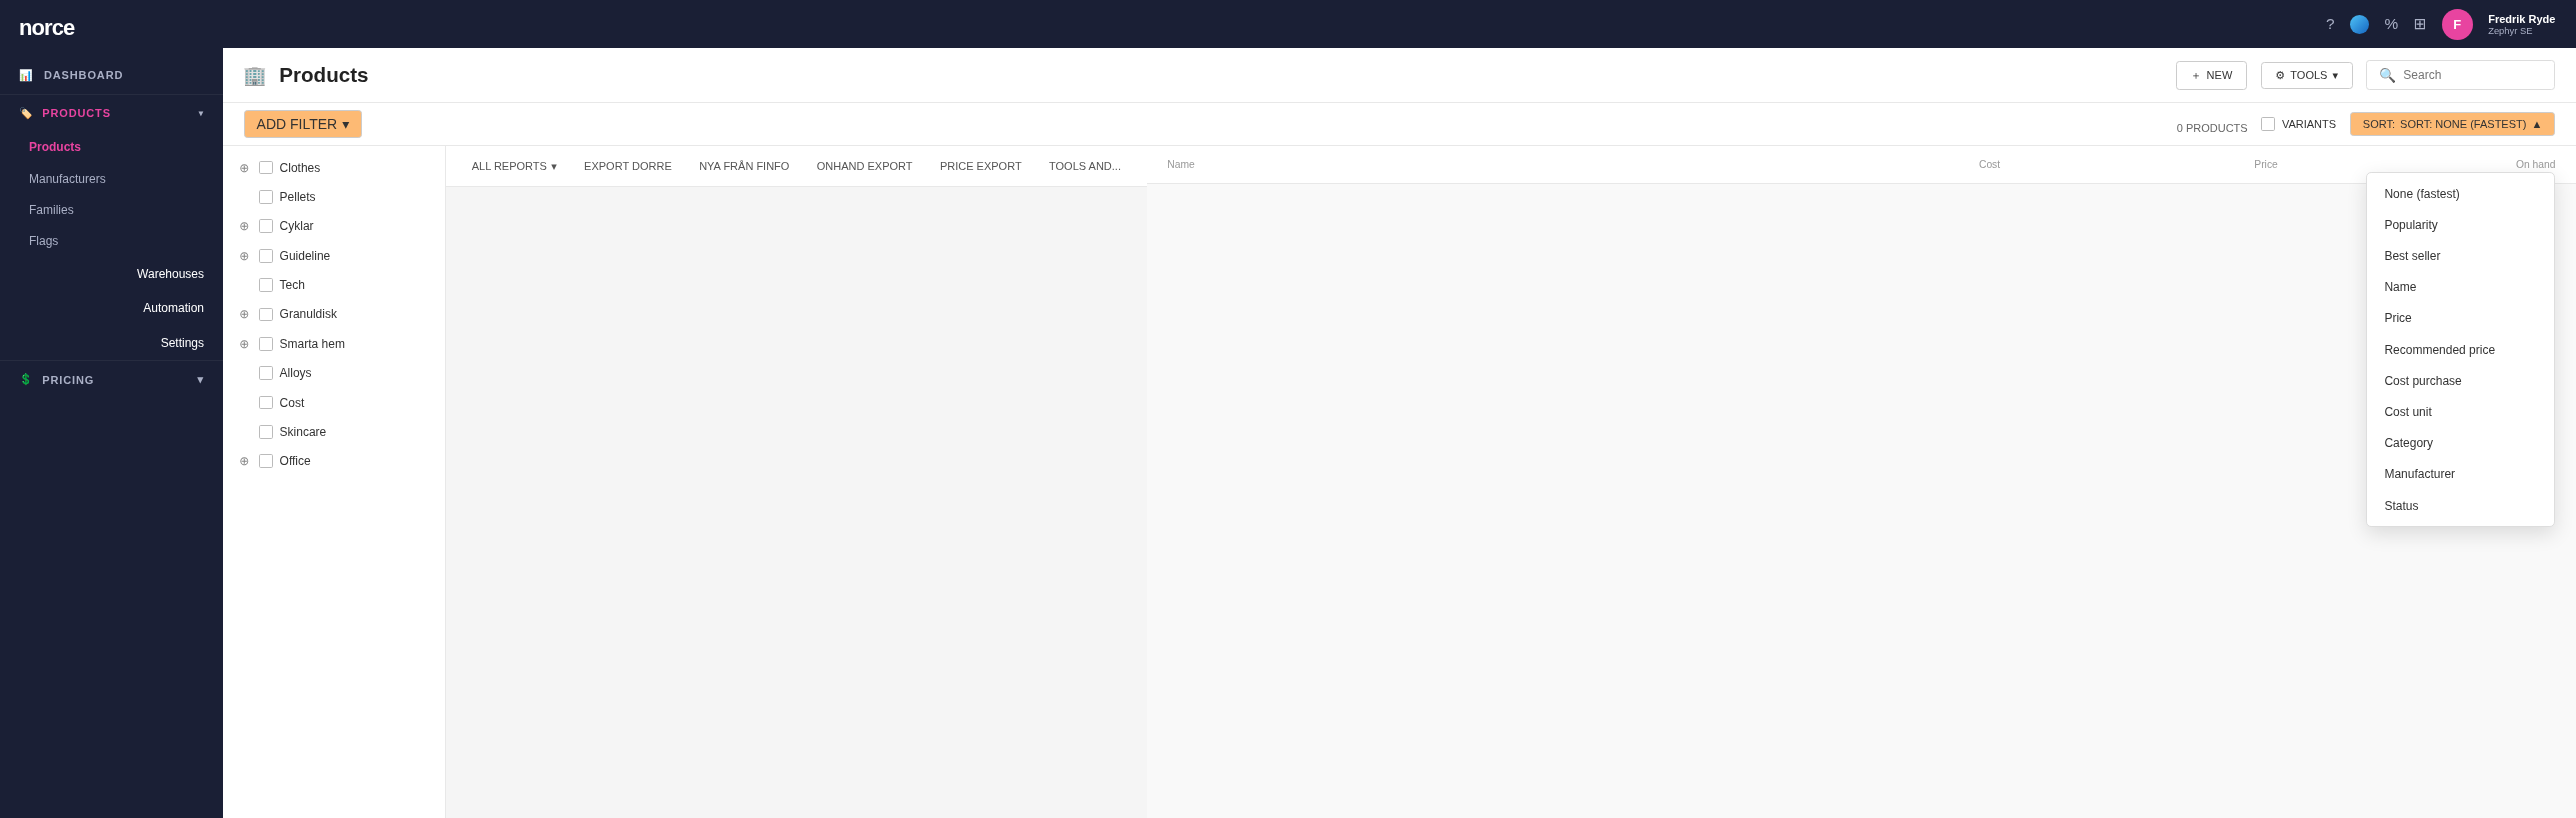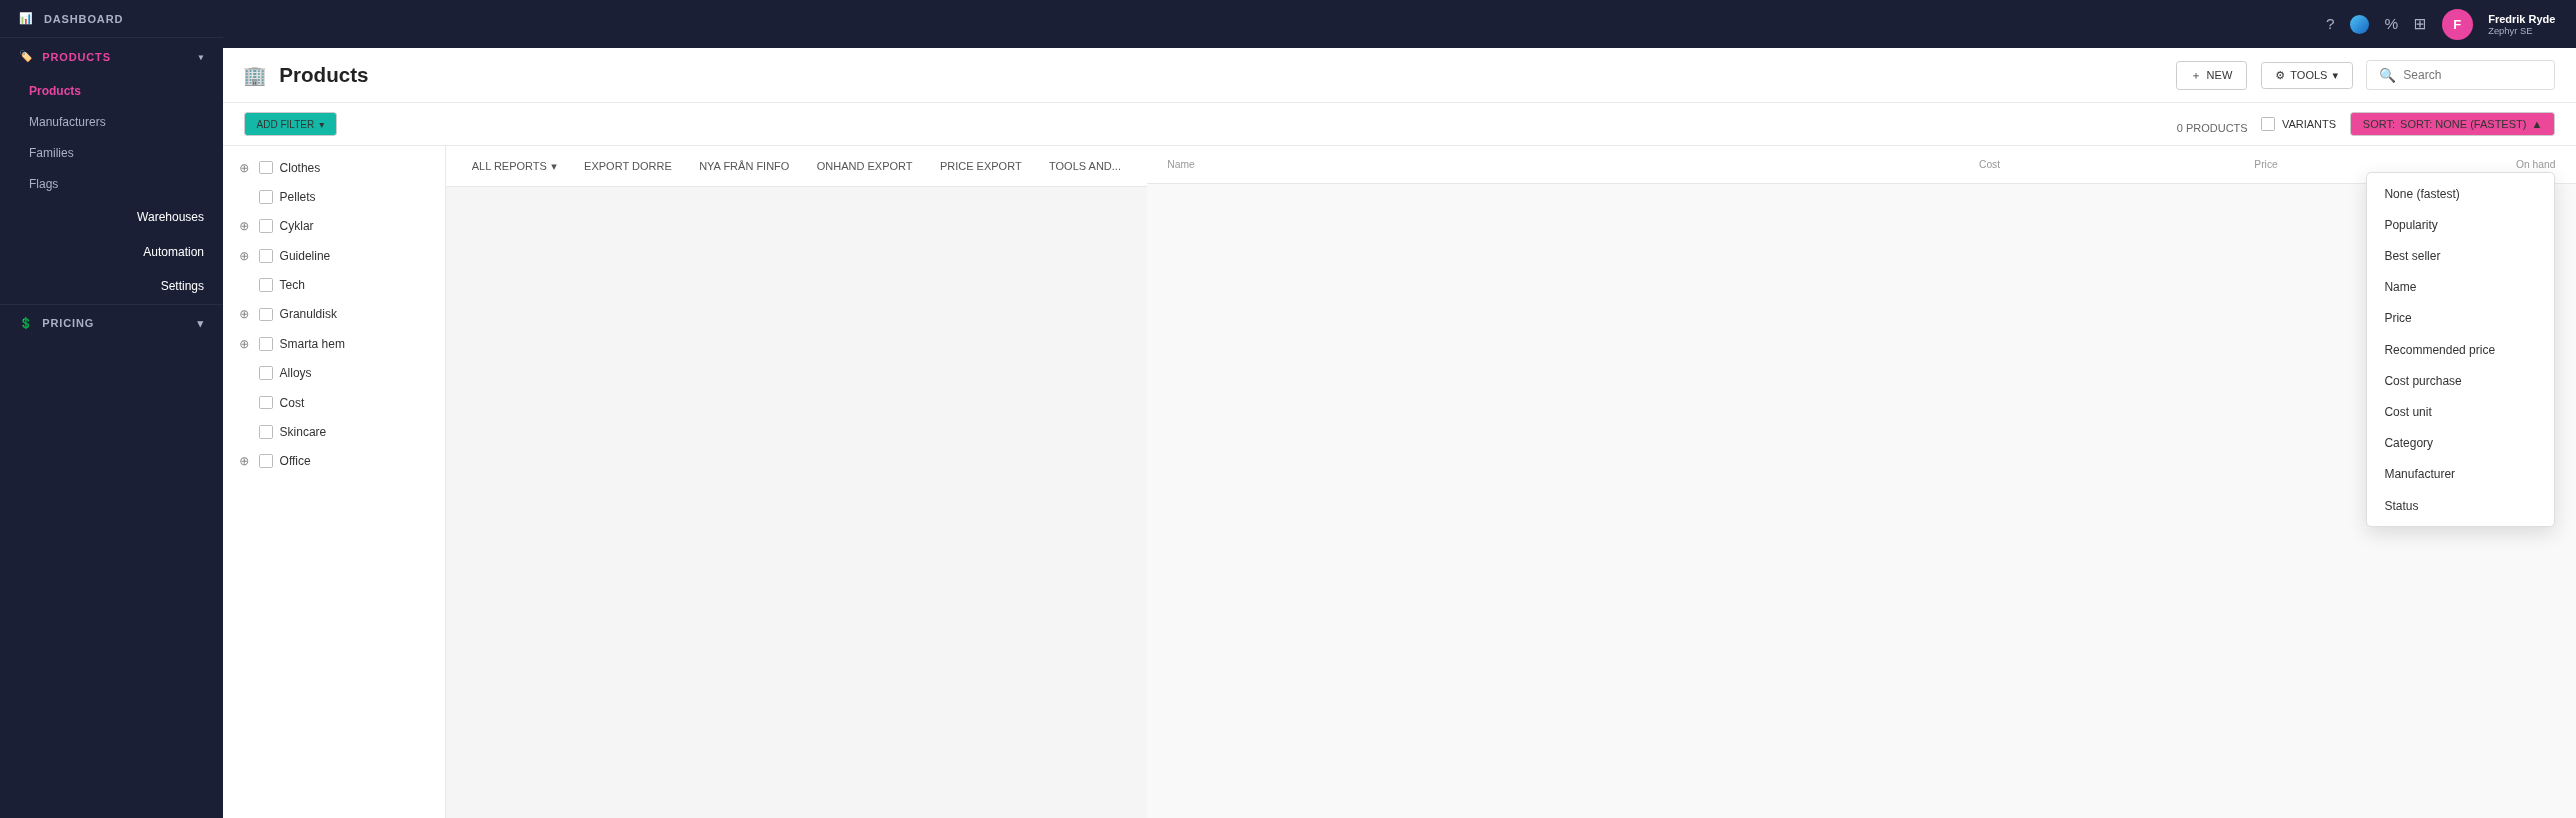--- a/index.html
+++ b/index.html
@@ -98,34 +98,34 @@
     .search-box input { border: none; outline: none; font-size: 12px; color: #999; width: 137px; }
 
     
     .filter-bar {
       background: #fff;
       display: flex; align-items: center;
       padding: 0 20.6px; height: 43px; border-bottom: 0.9px solid #e8e8e8; gap: 13.7px;
     }
     .btn-add-filter {
       display: flex; align-items: center; gap: 5.1px;
-      border: 0.9px solid #ccc; background: #14b8a6; border-radius: 3.4px;
-      padding: 5.1px 12px; font-size: 10px; cursor: pointer; color: #333; font-weight: 500;
+      border: 0.9px solid #ccc; background: #fdba74; border-radius: 3.4px;
+      padding: 5.1px 12px; font-size: 14px; cursor: pointer; color: #333; font-weight: 500;
     }
     .filter-spacer { flex: 1; }
     .products-count { font-size: 11px; color: #666; font-weight: 500; margin-top: 8px; }
     .variants-toggle {
       display: flex; align-items: center; gap: 6.9px; font-size: 11px; color: #333; cursor: pointer;
     }
     .checkbox-square {
       width: 13.7px; height: 13.7px; border: 1.3px solid #bbb; border-radius: 1.7px; background: #fff;
     }
     .sort-btn {
       display: flex; align-items: center; gap: 5.1px;
-      border: 0.9px solid #ccc; border-radius: 3.4px; padding: 5.1px 12px; font-size: 11px; cursor: pointer; color: #333; background: #ec4899; font-weight: 500;
+      border: 0.9px solid #ccc; border-radius: 3.4px; padding: 5.1px 12px; font-size: 11px; cursor: pointer; color: #333; background: #fdba74; font-weight: 500;
     }
 
     
     .content-area {
       flex: 1; display: flex; overflow: hidden;
     }
 
     
     .category-panel {
       width: 223px; min-width: 223px; background: #fff; border-right: 0.9px solid #e8e8e8;
@@ -188,20 +188,23 @@
       padding: 8.6px 17px; font-size: 12px; color: #333; cursor: pointer;
     }
 
     
     .globe-icon { display: inline-block; width: 19px; height: 19px; border-radius: 50%; background: linear-gradient(135deg, #4fc3f7, #1565c0); }
   </style>
 </head>
 <body>
 
 <div class="sidebar">
+  <div class="sidebar-logo">
+    <span class="logo-text">norce</span>
+  </div>
 
   <div class="sidebar-nav-item">
     <span>📊</span>
     <span>Dashboard</span>
   </div>
 
   <div class="sidebar-section">
     <div class="sidebar-section-header">
       <div style="display:flex;align-items:center;gap:8.6px;">
         <span>🏷️</span>

